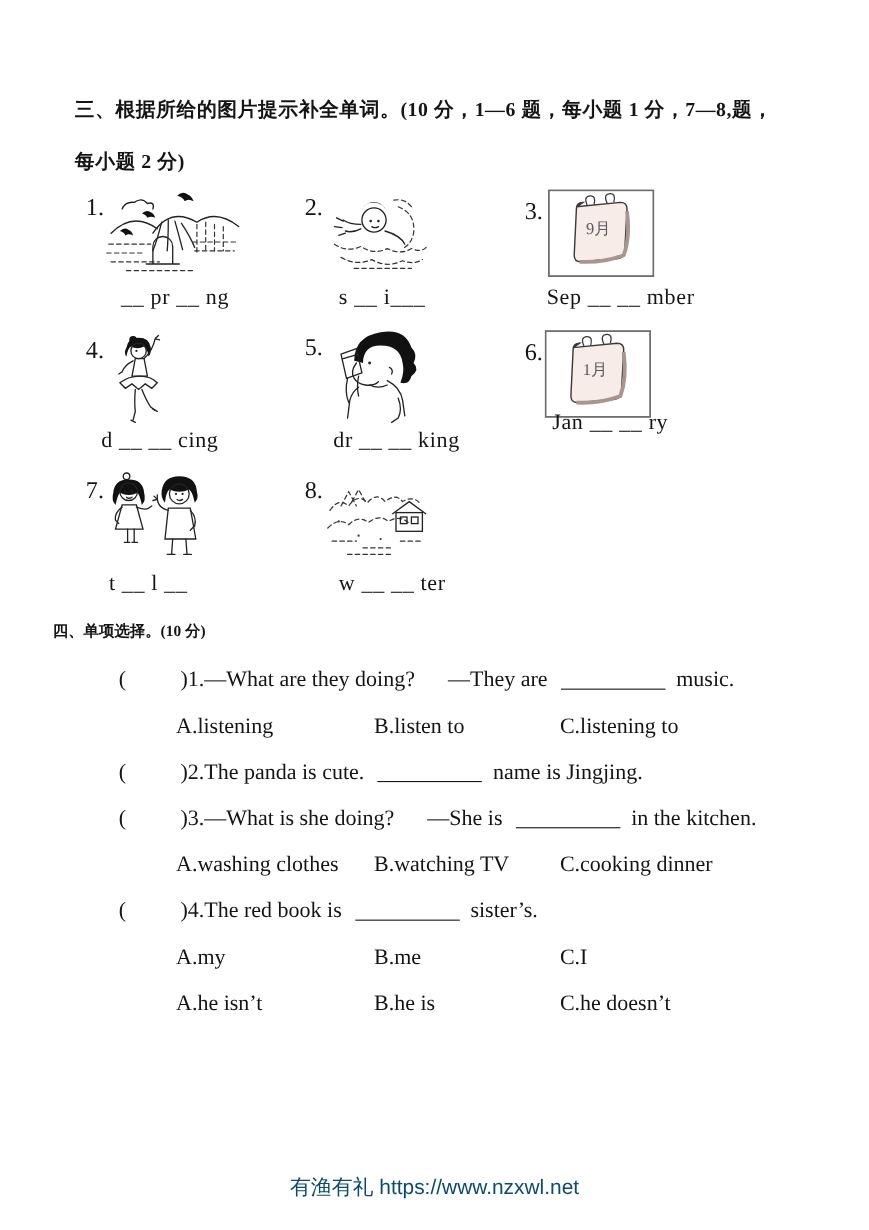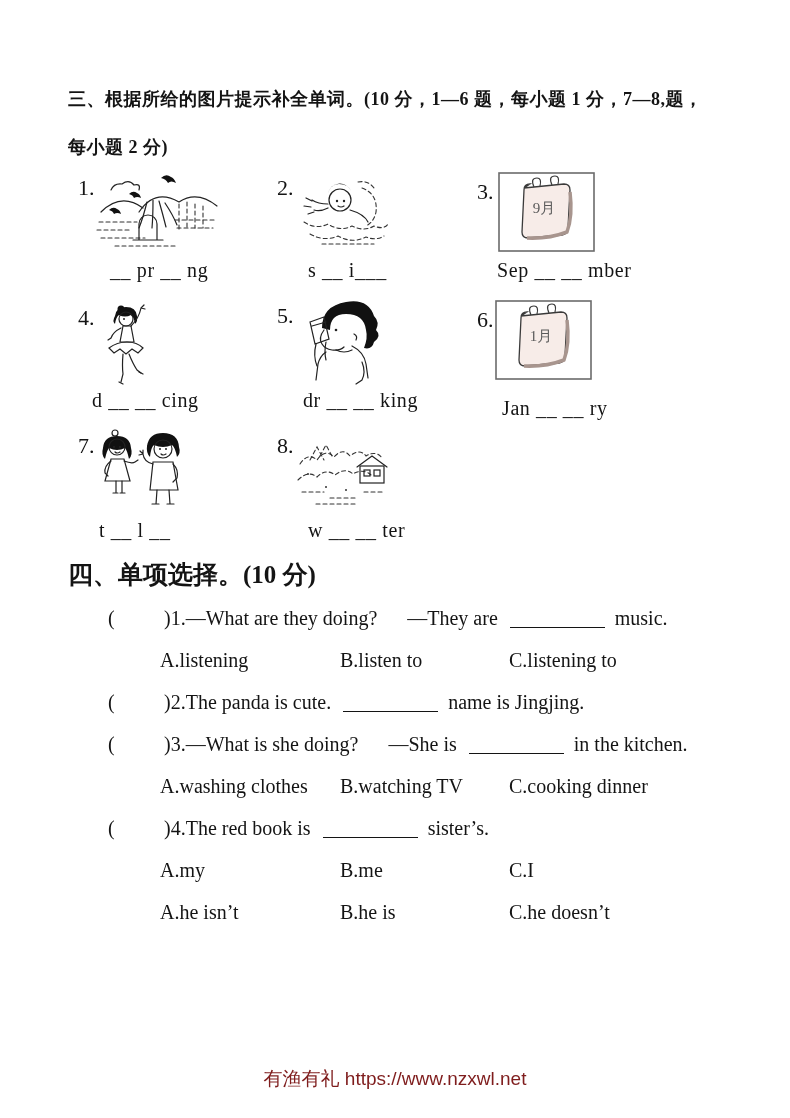--- a/index.html
+++ b/index.html
@@ -15,34 +15,34 @@
   .s3-num{position:absolute;font-size:22px;line-height:24px;}
   .pic{position:absolute;}
   .s3-ans{position:absolute;font-size:20px;line-height:24px;letter-spacing:.6px;white-space:pre;}
   .cal-frame{stroke:#6b6b6b;fill:#ffffff;stroke-width:1.6;}
   .cal-page{fill:#f7ece8;stroke:#3a3a3a;stroke-width:1.3;}
   .cal-shadow{fill:none;stroke:#a8958e;stroke-width:3.5;}
   .cal-ring{fill:none;stroke:#3a3a3a;stroke-width:1.2;}
   .cal-text{fill:#5a5a5a;font-size:15px;font-family:"Liberation Serif","DejaVu Serif",serif;}
   
   .s4{position:absolute;left:0;top:562px;width:790px;}
-  .s4-head{padding-left:68px;font-size:25px;font-weight:bold;line-height:26px;margin:0 0 18px 0;font-family:Liberation Serif, serif;}
+  .s4-head{padding-left:48px;font-size:14px;font-weight:bold;line-height:26px;margin:0 0 18px 0;font-family:Liberation Serif, serif;}
   .q-line{padding-left:108px;font-size:20px;line-height:25px;margin-bottom:17px;white-space:nowrap;}
   .paren{display:inline-block;width:56px;}
   .q-part2{margin-left:30px;}
   .blank{display:inline-block;width:95px;height:1em;border-bottom:1.5px solid #141414;
     vertical-align:-3px;margin:0 8px 0 12px;}
   .q-tail{margin-left:2px;}
   .opt-line{padding-left:148px;font-size:20px;line-height:25px;margin-bottom:17px;white-space:nowrap;}
   .opt{display:inline-block;}
   .opt-a{width:180px;margin-left:12px;}
   .opt-b{width:169px;}
   
   .footer{position:absolute;left:0;top:1066px;width:790px;text-align:center;
-    font-family:"Liberation Sans","DejaVu Sans",sans-serif;font-size:19px;color:#7f1d1d;}
+    font-family:"Liberation Sans","DejaVu Sans",sans-serif;font-size:19px;color:#0c4a6e;}
   svg .ln{fill:none;stroke:#222222;stroke-width:1.2;stroke-linecap:round;}
   svg .lnd{fill:none;stroke:#333333;stroke-width:1.1;stroke-linecap:round;stroke-dasharray:4 3;}
   svg .blk{fill:#111111;stroke:none;}
 </style>
 </head>
 <body>
 
 <div class="sheet">
 
   <div class="s3-head l1">三、根据所给的图片提示补全单词。(10 分，1—6 题，每小题 1 分，7—8,题，</div>
@@ -121,21 +121,21 @@
   <span class="s3-ans" style="left:303px;top:388px">dr __ __ king</span>
 
   <span class="s3-num" style="left:477px;top:308px">6.</span>
   <svg class="pic" style="left:495px;top:300px" width="97" height="80" viewBox="0 0 97 80">
     <rect class="cal-frame" x="1" y="1" width="95" height="78"></rect>
     <path class="cal-page" d="M26 16 L66 12 q6 0 6 6 l-2 38 q0 6 -6 7 l-34 3 q-6 0 -6 -6 l2 -42 q0 -6 6 -6 z"></path>
     <path class="cal-shadow" d="M72 20 q3 24 -3 40 q-18 7 -40 6"></path>
     <path class="cal-ring" d="M36 15 q-4 -9 3 -9 q5 0 3 8 M54 13 q-4 -9 3 -9 q5 0 3 8"></path>
     <text class="cal-text" x="46" y="41" text-anchor="middle">1月</text>
   </svg>
-  <span class="s3-ans" style="left:502px;top:396px">Jan __ __ ry</span>
+  <span class="s3-ans" style="left:502px;top:372px">Jan __ __ ry</span>
 
   <span class="s3-num" style="left:78px;top:434px">7.</span>
   <svg class="pic" style="left:93px;top:428px" width="96" height="88" viewBox="0 0 96 88">
     <circle class="ln" cx="22" cy="5" r="3"></circle>
     <path class="blk" d="M10 20 q1 -12 14 -12 q13 0 14 12 q2 7 -2 11 q-2 -9 -4 -11 q-8 4 -16 0 q-2 2 -4 11 q-4 -4 -2 -11 z"></path>
     <circle class="ln" cx="24" cy="19" r="8"></circle>
     <circle cx="21" cy="19" r="1" fill="#222"></circle>
       <circle cx="27" cy="19" r="1" fill="#222"></circle>
     <path class="ln" d="M22 24 q2 2 5 0"></path>
     <path class="ln" d="M18 31 h13 l6 22 h-25 z"></path>

